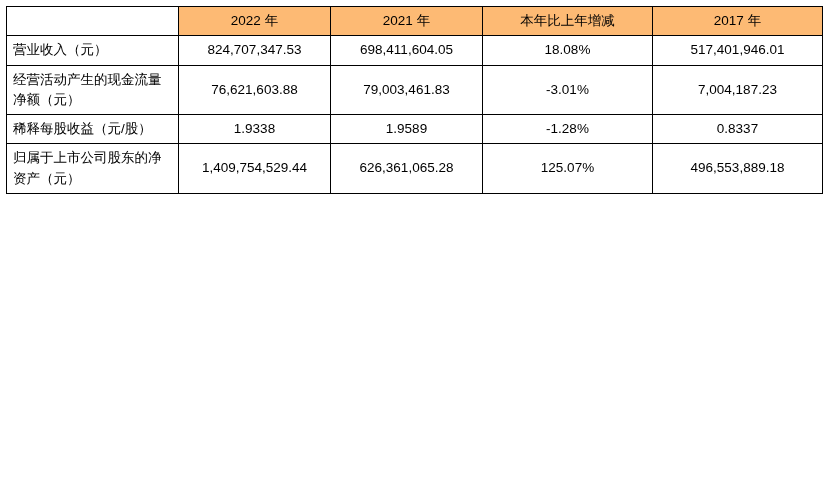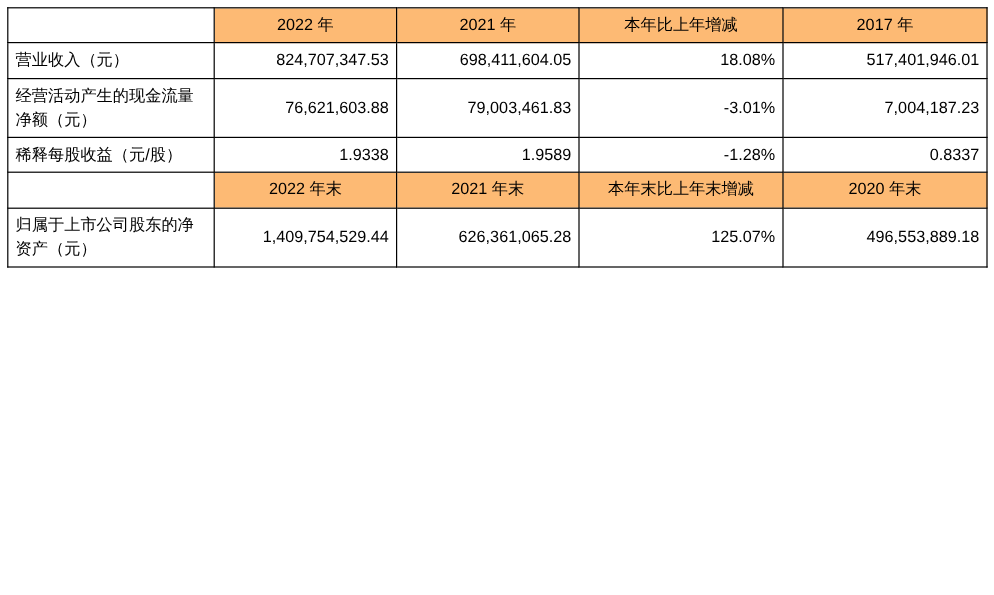--- a/index.html
+++ b/index.html
@@ -26,21 +26,21 @@
     line-height: 1.5;
     padding: 4px 6px;
     vertical-align: middle;
     word-break: break-all;
   }
   td.label {
     text-align: left;
     background: #ffffff;
   }
   td.num {
-    text-align: right;
+    text-align: center;
   }
   tr.header-row td {
     background: #fdba74;
     text-align: center;
     font-weight: normal;
   }
   tr.header-row td.corner {
     background: #ffffff;
     border-top-color: #ffffff;
     border-left-color: #ffffff;
@@ -92,27 +92,20 @@
 
     <tr>
       <td class="label">稀释每股收益（元/股）</td>
       <td class="num">1.9338</td>
       <td class="num">1.9589</td>
       <td class="num">-1.28%</td>
       <td class="num">0.8337</td>
     </tr>
 
 
-    <tr class="header-row">
-      <td class="corner"></td>
-      <td>2022 年末</td>
-      <td>2021 年末</td>
-      <td>本年末比上年末增减</td>
-      <td>2020 年末</td>
-    </tr>
 
 
     <tr>
       <td class="label">归属于上市公司股东的净资产（元）</td>
       <td class="num">1,409,754,529.44</td>
       <td class="num">626,361,065.28</td>
       <td class="num">125.07%</td>
       <td class="num">496,553,889.18</td>
     </tr>
   </tbody>

